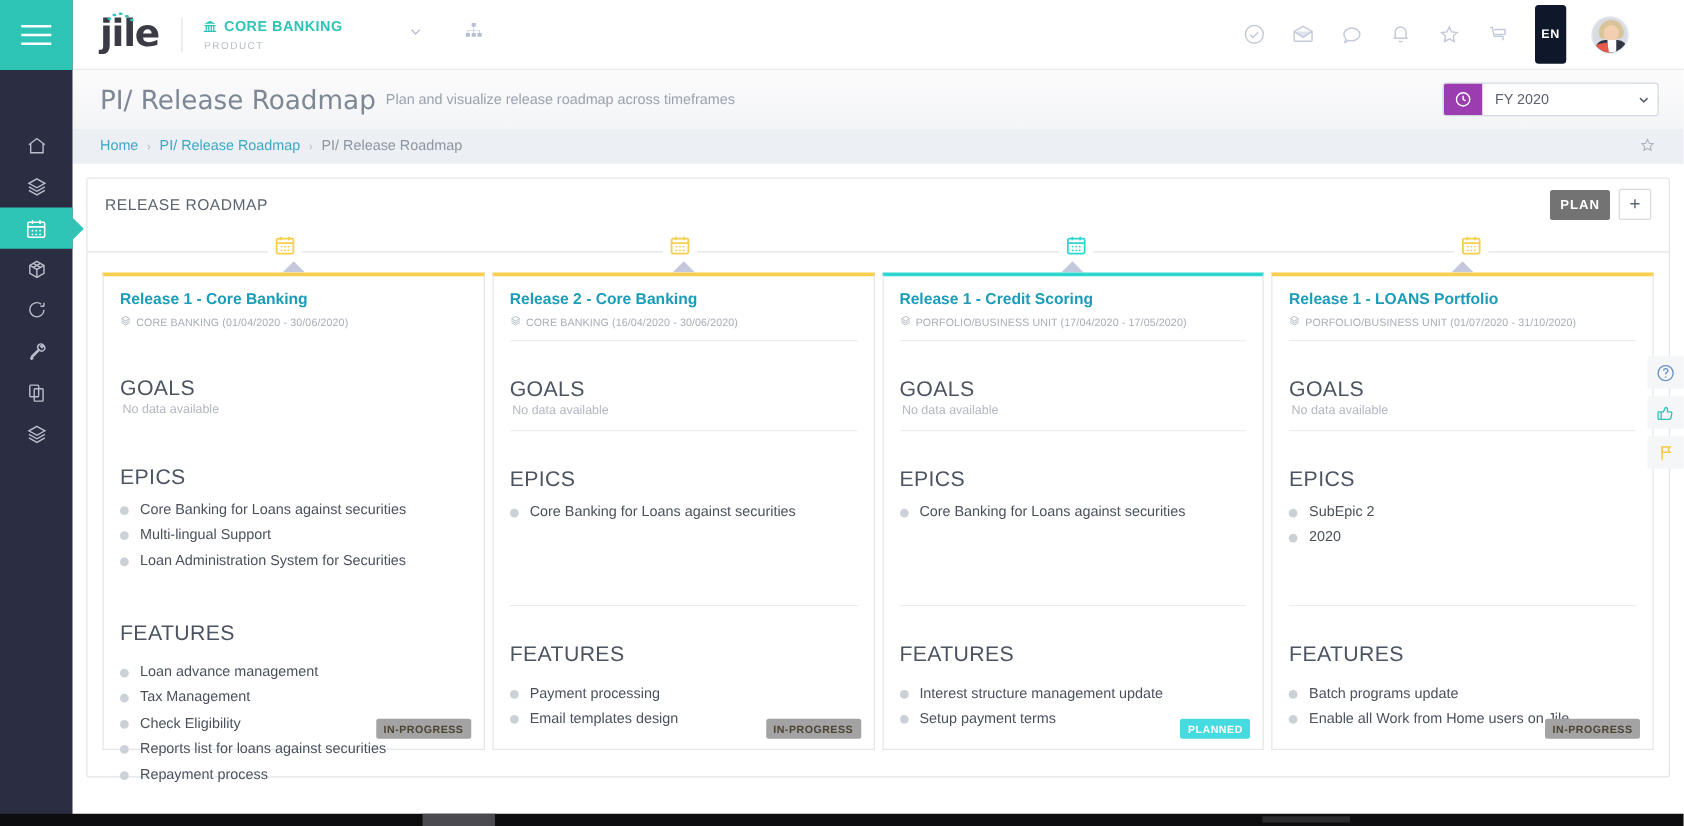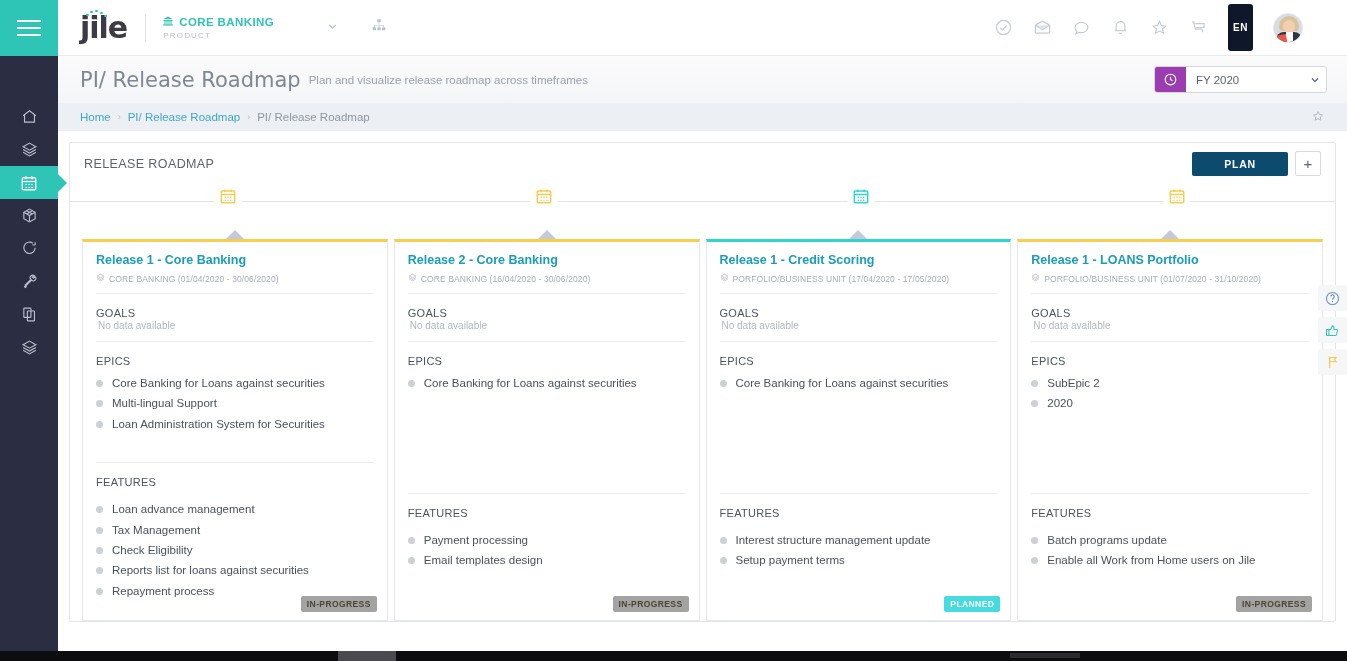--- a/index.html
+++ b/index.html
@@ -148,23 +148,23 @@
     height: 480px; background: #fff; position: relative;
   }
   .panel-head {
     height: 41px; display: flex; align-items: center; padding: 0 14px 0 14px;
   }
   .panel-title {
     font-size: 12.5px; color: #5c6470; letter-spacing: 0.4px;
   }
   .panel-actions { margin-left: auto; display: flex; align-items: center; gap: 7px; }
   .btn-plan {
-    background: #0c4a6e; color: #fff; font-size: 10.5px; font-weight: bold;
+    background: #737373; color: #fff; font-size: 10.5px; font-weight: bold;
     letter-spacing: 0.8px; border: none; border-radius: 2px;
-    padding: 6px 32px; cursor: pointer; font-family: "Liberation Sans", sans-serif;
+    padding: 6px 8px; cursor: pointer; font-family: "Liberation Sans", sans-serif;
   }
   .btn-add {
     width: 26px; height: 25px; border: 1px solid #d7dbe0; border-radius: 2px;
     background: #fff; cursor: pointer; display: flex; align-items: center;
     justify-content: center; font-size: 15px; color: #5c6470; line-height: 1;
   }
 
   
   .timeline {
     position: absolute; left: 0; top: 41px; right: 0; height: 34px;
@@ -177,21 +177,21 @@
     display: flex; }
   .tl-cell { flex: 1; position: relative; }
   .tl-cal {
     position: absolute; left: 50%; top: 3px; transform: translateX(-50%);
     background: #fff; padding: 0 4px;
   }
 
   
   .cards {
     position: absolute; left: 0; top: 75px; right: 0; bottom: 0;
-    display: flex; padding: 0 12px; gap: 6px; align-items: flex-end;
+    display: flex; padding: 0 12px; gap: 6px;
   }
   .card-col { flex: 1; position: relative; }
   .card-arrow {
     position: absolute; left: 50%; top: -9px; transform: translateX(-50%);
     width: 0; height: 0; border-left: 9px solid transparent;
     border-right: 9px solid transparent; border-bottom: 9px solid #c3c8dd;
   }
   .card {
     border: 1px solid #e4e7eb; border-top: 3px solid #f7ce4e;
     height: 382px; background: #fff; display: flex; flex-direction: column;
@@ -201,21 +201,21 @@
   .card-title {
     font-size: 12.5px; font-weight: bold; color: #1b9cb8; cursor: pointer;
     line-height: 1.2;
   }
   .card-meta {
     font-size: 8.5px; color: #a7adb7; margin-top: 5px; letter-spacing: 0.1px;
     display: flex; align-items: center; gap: 4px;
   }
   .card-rule { height: 1px; background: #ebeef1; margin: 9px 0 0 0; }
   .sec-label {
-    font-size: 11px; color: #4c5461; letter-spacing: 0.3px; margin-top: 13px;
+    font-size: 17px; color: #4c5461; letter-spacing: 0.3px; margin-top: 29px;
   }
   .no-data { font-size: 10px; color: #b2b8c1; margin-top: 1px; margin-left: 2px; }
   .bullets { margin-top: 6px; }
   .bullet-row {
     display: flex; align-items: flex-start; gap: 9px; padding: 3px 0;
     font-size: 11.5px; color: #4a515d; line-height: 1.25; cursor: pointer;
   }
   .bullet-dot {
     width: 7px; height: 7px; border-radius: 50%; background: #ccd1d8;
     flex: 0 0 7px; margin-top: 4px;

